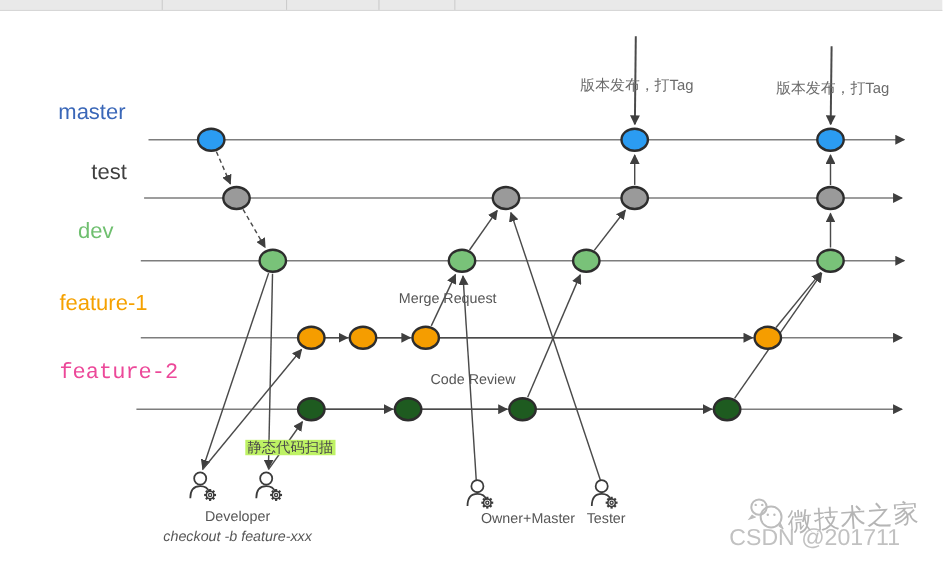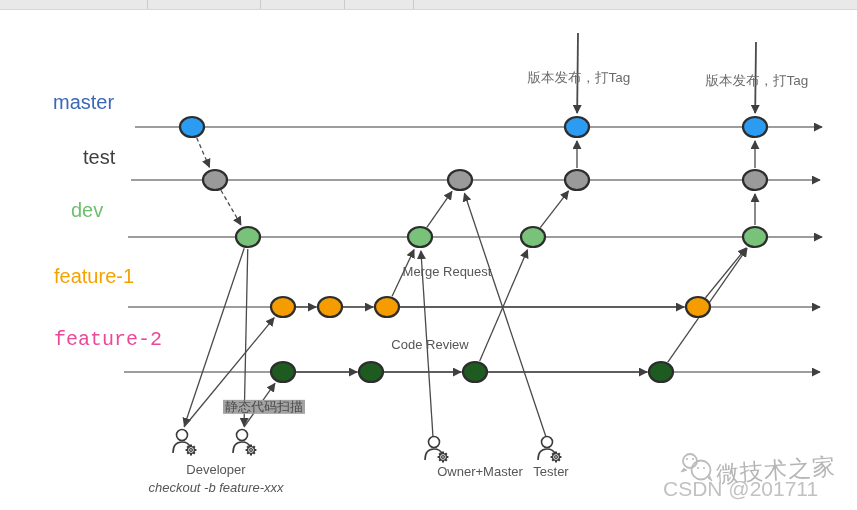--- a/index.html
+++ b/index.html
@@ -16,23 +16,23 @@
   .lbl{
     position:absolute;transform:translate(-50%,-50%);
     white-space:nowrap;color:#565656;font-size:13px;line-height:1.1;
   }
   .branch-label{position:absolute;font-size:20px;line-height:1.1;white-space:nowrap;}
   .bl-master{left:53px;top:91px;}
   .bl-test{left:55px;top:146px;}
   .bl-dev{left:71px;top:199px;}
   .bl-f1{left:54px;top:265px;}
   .bl-f2{left:54px;top:329px;}
-  .lbl-merge{left:407px;top:272px;margin-left:40px;}
+  .lbl-merge{left:407px;top:272px;}
   .lbl-codereview{left:430px;top:345px;}
-  .lbl-scan{left:264px;top:407px;background:#a3a3a3;padding:0 2px;color:#4a4a4a;}
+  .lbl-scan{left:264px;top:407px;background:#bef264;padding:0 2px;color:#4a4a4a;}
   .lbl-release1{left:579px;top:78px;color:#6b6b6b;font-size:13.5px;}
   .lbl-release2{left:757px;top:81px;color:#6b6b6b;font-size:13.5px;}
   .lbl-developer{left:216px;top:470px;}
   .lbl-checkout{left:216px;top:488px;font-style:italic;}
   .lbl-owner{left:440px;top:472px;margin-left:40px;}
   .lbl-tester{left:551px;top:472px;}
   .wm-brand{
     position:absolute;left:716px;top:455px;font-size:23px;letter-spacing:1px;
     color:rgba(162,162,162,0.8);text-shadow:1px 1px 0 #ffffff;
     transform:rotate(-4deg);white-space:nowrap;

